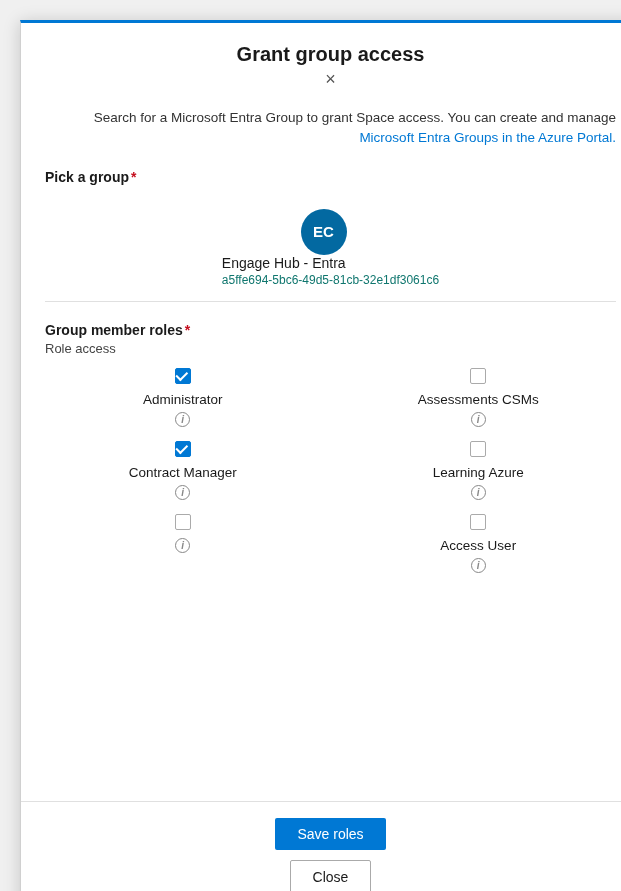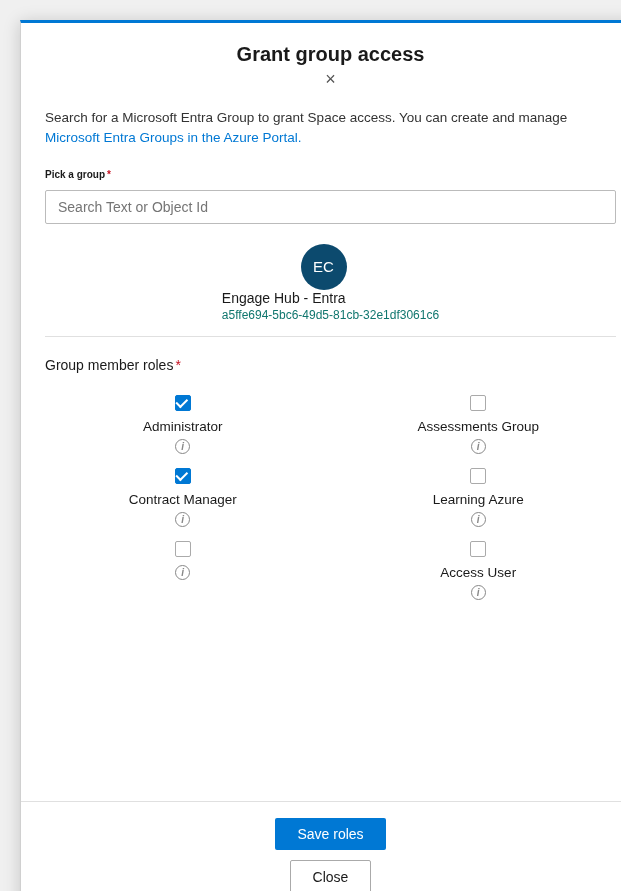--- a/index.html
+++ b/index.html
@@ -57,30 +57,31 @@
     .modal-body {
       padding: 4px 24px 24px 24px;
       flex: 1;
     }
 
     .description-text {
       font-size: 13.5px;
       color: #333;
       line-height: 1.5;
       margin-bottom: 20px;
+      text-align: right;
     }
 
     .description-link {
       color: #0078d4;
       text-decoration: none;
       font-size: 13.5px;
     }
 
     .section-label {
-      font-size: 10px;
+      font-size: 14px;
       font-weight: 600;
       color: #1a1a1a;
       margin-top: 18px;
       margin-bottom: 10px;
     }
 
     .required-star {
       color: #c50f1f;
       margin-left: 2px;
     }
@@ -100,27 +101,27 @@
       align-items: center;
       padding: 14px 0 14px 0;
       border-bottom: 1px solid #e0e0e0;
       margin-top: 6px;
     }
 
     .group-avatar {
       width: 46px;
       height: 46px;
       border-radius: 50%;
-      background: #0c4a6e;
+      background: #0369a1;
       color: #fff;
       display: flex;
       align-items: center;
       justify-content: center;
       font-size: 15px;
-      font-weight: 400;
+      font-weight: 700;
       flex-shrink: 0;
       margin-right: 14px;
     }
 
     .group-info {
       display: flex;
       flex-direction: column;
     }
 
     .group-name {
@@ -134,23 +135,23 @@
       font-size: 12px;
       color: #0f766e;
     }
 
     .roles-section {
       margin-top: 20px;
     }
 
     .roles-title {
       font-size: 14px;
-      font-weight: 400;
-      color: #1a1a1a;
-      margin-bottom: 22px;
+      font-weight: 700;
+      color: #1a1a1a;
+      margin-bottom: 3px;
     }
 
     .role-access-label {
       font-size: 13px;
       color: #444;
       margin-bottom: 12px;
     }
 
     .roles-grid {
       display: grid;
@@ -268,51 +269,51 @@
       <span>Search for a Microsoft Entra Group to grant Space access. You can create and manage </span>
       <a class="description-link" href="#">Microsoft Entra Groups in the Azure Portal.</a>
     </p>
 
     
     <div class="section-label">
       <span>Pick a group</span><span class="required-star">*</span>
     </div>
 
     
-    <input type="text" class="search-input" placeholder="Search Text or Object Id" style="">
 
     
     <div class="group-item">
       <div class="group-avatar">EC</div>
       <div class="group-info">
         <span class="group-name">Engage Hub - Entra</span>
         <span class="group-id">a5ffe694-5bc6-49d5-81cb-32e1df3061c6</span>
       </div>
     </div>
 
     
     <div class="roles-section">
       <div class="roles-title">
         <span>Group member roles</span><span class="required-star">*</span>
       </div>
+      <div class="role-access-label">Role access</div>
 
       <div class="roles-grid">
 
         <div class="role-item">
           <div class="role-checkbox checked"></div>
           <span class="role-label">
             <span>Administrator</span>
             <span class="info-icon">i</span>
           </span>
         </div>
 
         <div class="role-item">
           <div class="role-checkbox"></div>
           <span class="role-label">
-            <span>Assessments Group</span>
+            <span>Assessments CSMs</span>
             <span class="info-icon">i</span>
           </span>
         </div>
 
         <div class="role-item">
           <div class="role-checkbox checked"></div>
           <span class="role-label">
             <span>Contract Manager</span>
             <span class="info-icon">i</span>
           </span>

